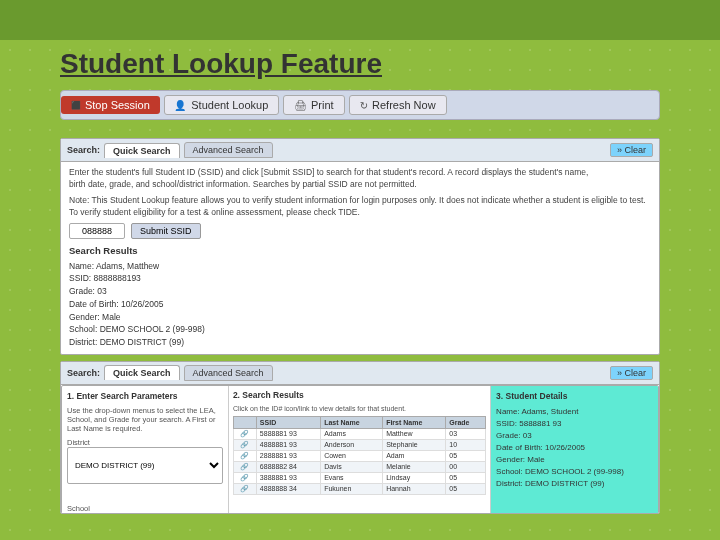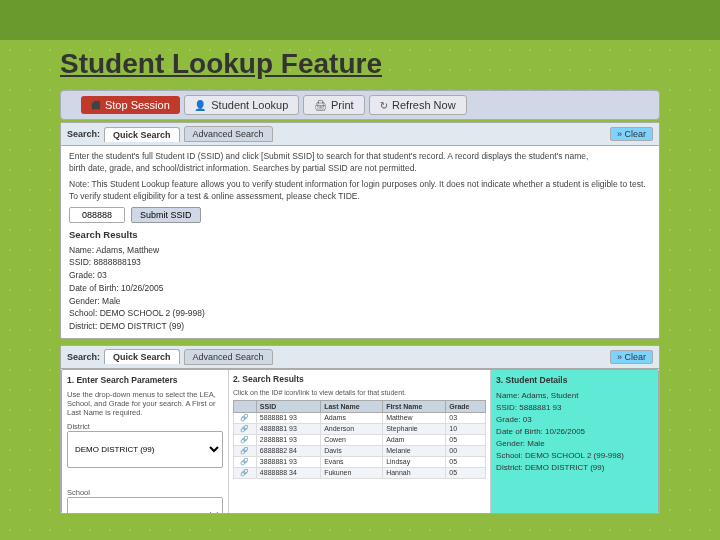--- a/index.html
+++ b/index.html
@@ -55,22 +55,22 @@
     }
 
     
     .toolbar {
       display: flex;
       align-items: center;
       gap: 4px;
       background: #d0d8e8;
       border: 1px solid #aab;
       border-radius: 4px;
-      padding: 4px 20px;
-      margin-bottom: 2px;
+      padding: 4px 0;
+      margin-bottom: 18px;
     }
 
     .btn-stop {
       background: #c0392b;
       color: white;
       border: none;
       border-radius: 3px;
       padding: 3px 10px;
       font-size: 11px;
       cursor: pointer;

